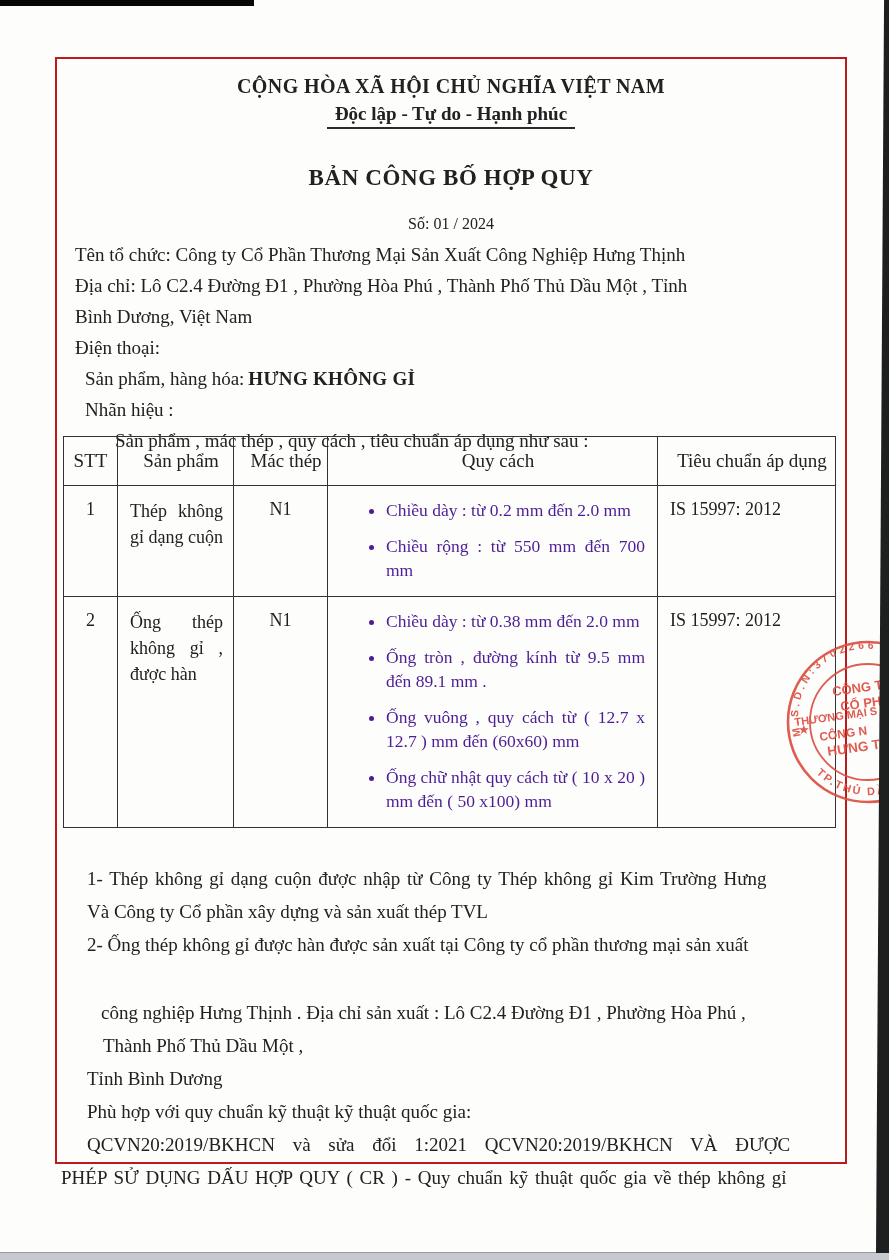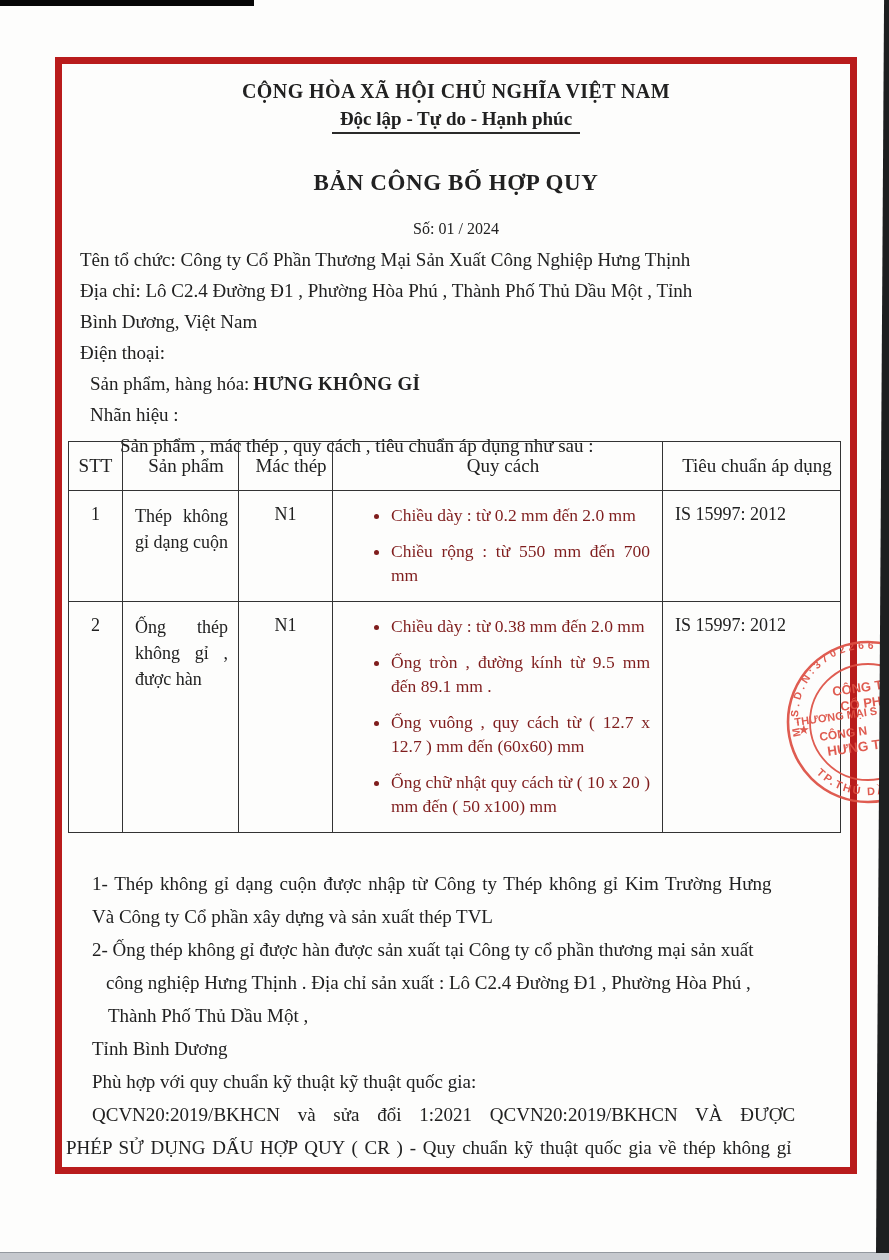--- a/index.html
+++ b/index.html
@@ -10,21 +10,21 @@
     color:#212121;
   }
   
   .top-bar   { position:absolute; left:0; top:0; width:254px; height:6px; background:#070707; z-index:6; }
   .right-band{ position:absolute; right:0; top:0; width:13px; height:1253px; background:#1d1f20;
                clip-path:polygon(62% 0, 100% 0, 100% 100%, 0 100%); z-index:6; }
   .bottom-band{ position:absolute; left:0; bottom:0; width:100%; height:7px; background:#c6c9ce;
                border-top:1px solid #94999f; z-index:5; }
 
   
-  .frame { position:absolute; left:55px; top:57px; width:788px; height:1103px; border:7px solid #b91c1c; }
+  .frame { position:absolute; left:55px; top:57px; width:788px; height:1103px; border:2px solid #b91c1c; }
 
   .nat   { margin-top:16px; text-align:center; font-size:20px; font-weight:bold; letter-spacing:.4px; }
   .motto-wrap { text-align:center; margin-top:5px; }
   .motto { font-size:19px; font-weight:bold; border-bottom:2px solid #2a2a2a; padding:0 8px 3px; }
   .title { text-align:center; margin-top:40px; font-size:23px; font-weight:bold; letter-spacing:.6px; }
   .number{ text-align:center; margin-top:24px; font-size:16px; }
 
   .org { margin:6px 0 0 18px; width:706px; font-size:19px; line-height:31px; }
   .org p { margin:0; }
   .org .ind1 { margin-left:10px; }
@@ -36,27 +36,27 @@
   th,td { border:1.8px solid #333; }
   th { height:48px; font-weight:normal; text-align:center; padding:0 0 0 11px; font-size:19px; }
   th.c-stt { text-align:center; padding-left:0; }
   td { vertical-align:top; font-size:18px; }
   td.stt { text-align:center; padding-top:13px; }
   td.sp  { padding:12px 10px 0 12px; text-align:justify; line-height:26px; }
   td.mt  { text-align:center; padding-top:13px; }
   td.qc  { padding:2px 12px 2px 0; }
   td.tc  { padding:13px 0 0 12px; }
   ul.qc-list { margin:0; padding-left:58px; list-style:disc; }
-  ul.qc-list li { text-align:justify; line-height:24px; margin:10px 0 12px; font-size:17.5px; color:#7f1d1d; }
+  ul.qc-list li { text-align:justify; line-height:24px; margin:10px 0 12px; font-size:17.5px; color:#4c1d95; }
 
   .notes { position:absolute; left:30px; top:803px; width:754px; font-size:19px; line-height:33px; }
   .notes p { margin:0; }
   .n-line { display:block; }
   .n1-l1 { word-spacing:2px; }
-  .i2-l2 { margin-left:14px; }
+  .i2-l2 { margin-left:14px;margin-top:35px; }
   .i2-l3 { margin-left:16px; }
   .conf-l1 { word-spacing:13px; }
   .conf-l2 { margin-left:-26px; word-spacing:2px; }
 
   
   .stamp { position:absolute; left:778px; top:632px; width:180px; height:180px; z-index:4; opacity:.92; }
   .stamp text, .stamp textPath {
     font-family:"Liberation Sans","DejaVu Sans",sans-serif;
     font-weight:bold; fill:#dd4f43;
   }

